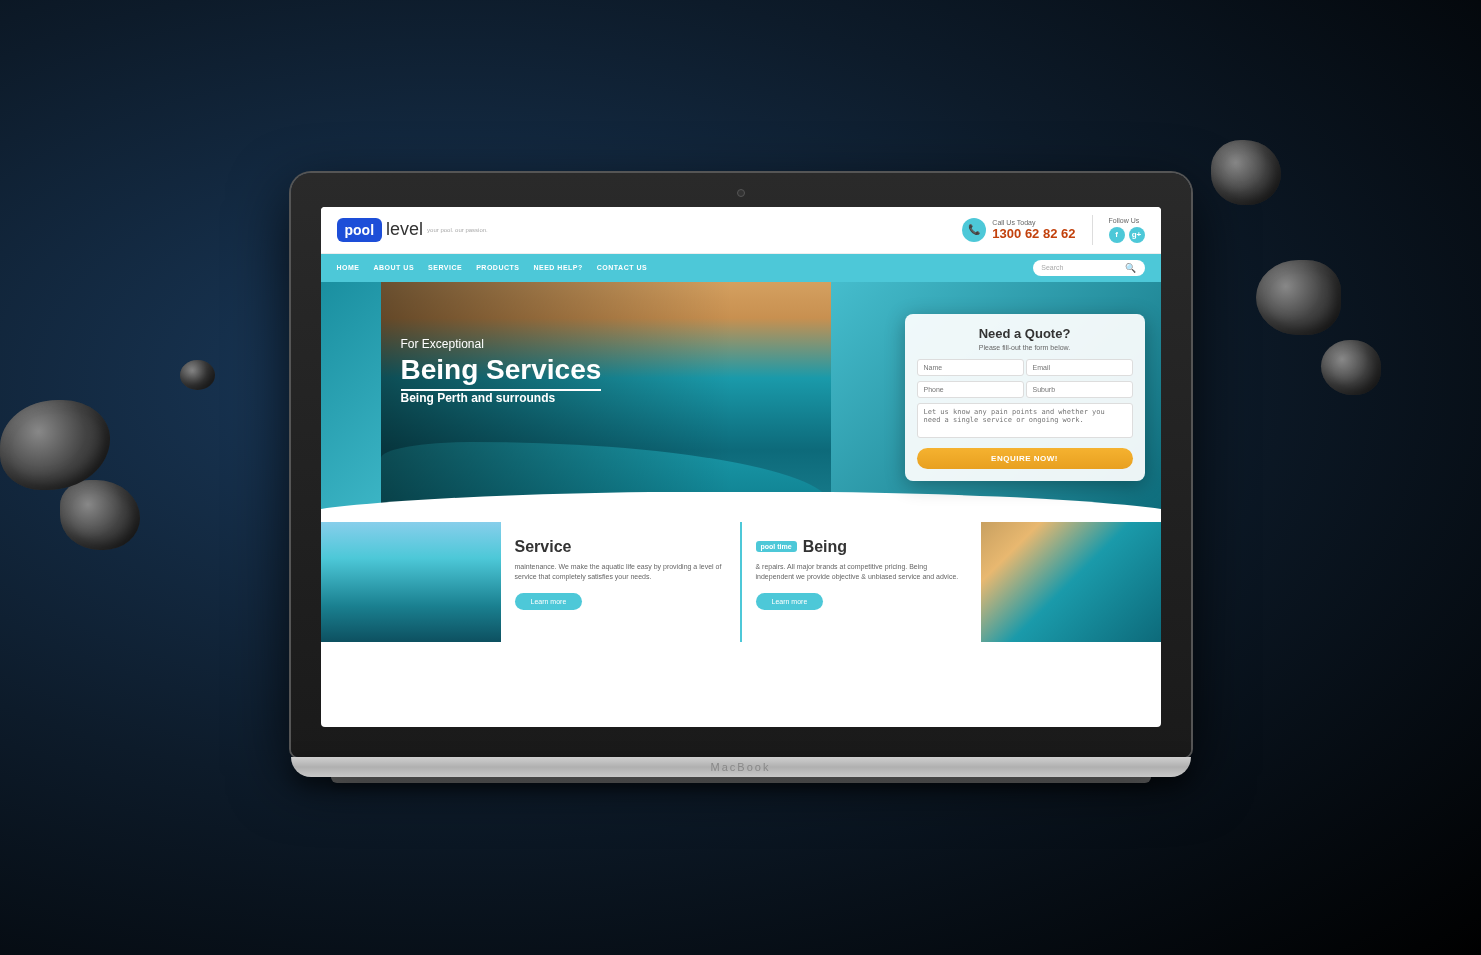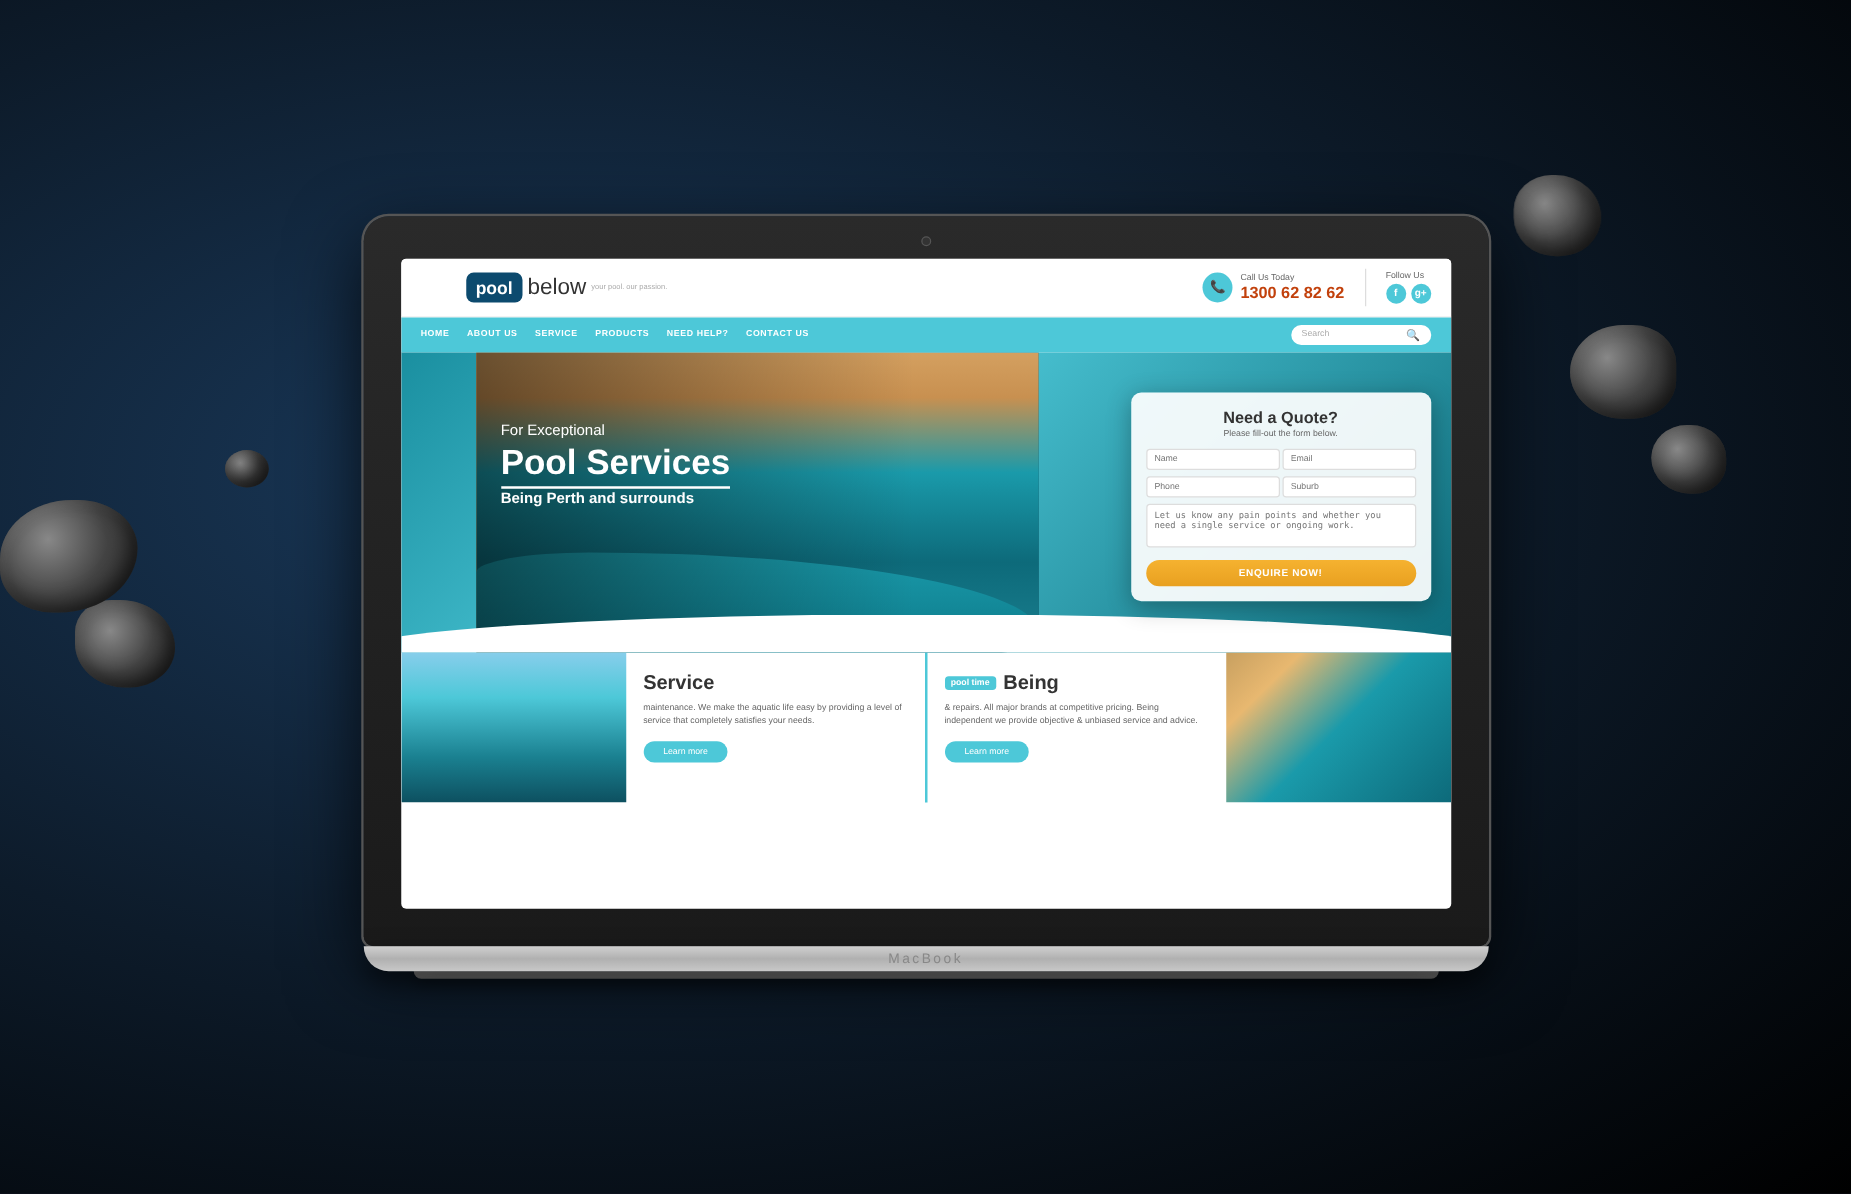--- a/index.html
+++ b/index.html
@@ -117,27 +117,26 @@
       border-bottom: 1px solid #eee;
     }
 
     .logo-area {
       display: flex;
       align-items: center;
       gap: 4px;
     }
 
     .logo-pool {
-      background: #0c4a6e;
+      background: #1d4ed8;
       color: #fff;
       font-size: 14px;
       font-weight: bold;
       padding: 4px 8px;
       border-radius: 6px;
-      margin-left: 36px;
     }
 
     .logo-assist {
       font-size: 18px;
       color: #333;
       font-weight: 300;
     }
 
     .logo-tagline {
       font-size: 6px;
@@ -521,21 +520,21 @@
       <div class="camera"></div>
 
       <div class="screen">
         <div class="website">
 
           <div class="site-header">
             <div class="logo-area">
               <div>
                 <span class="logo-pool">pool</span>
               </div>
-              <span class="logo-assist">below</span>
+              <span class="logo-assist">level</span>
               <span class="logo-tagline">your pool. our passion.</span>
             </div>
 
             <div class="header-right">
               <div class="call-section">
                 <div class="phone-icon-circle">📞</div>
                 <div>
                   <div class="call-text">Call Us Today</div>
                   <div class="phone-number">1300 62 82 62</div>
                 </div>
@@ -568,21 +567,21 @@
 
           <div class="hero">
             <div class="hero-pool-img">
               <div class="hero-pool-inner"></div>
             </div>
             <div class="hero-overlay"></div>
 
             <div class="hero-text">
               <div class="hero-subtitle">For Exceptional</div>
               <div class="hero-title">
-                <span class="hero-title-underline">Pool Services</span>
+                <span class="hero-title-underline">Being Services</span>
               </div>
               <div class="hero-tagline">Being Perth and surrounds</div>
             </div>
 
             <div class="quote-form">
               <div class="quote-title">Need a Quote?</div>
               <div class="quote-subtitle">Please fill-out the form below.</div>
               <div class="form-row">
                 <input class="form-input" type="text" placeholder="Name" style="">
                 <input class="form-input" type="text" placeholder="Email" style="">

